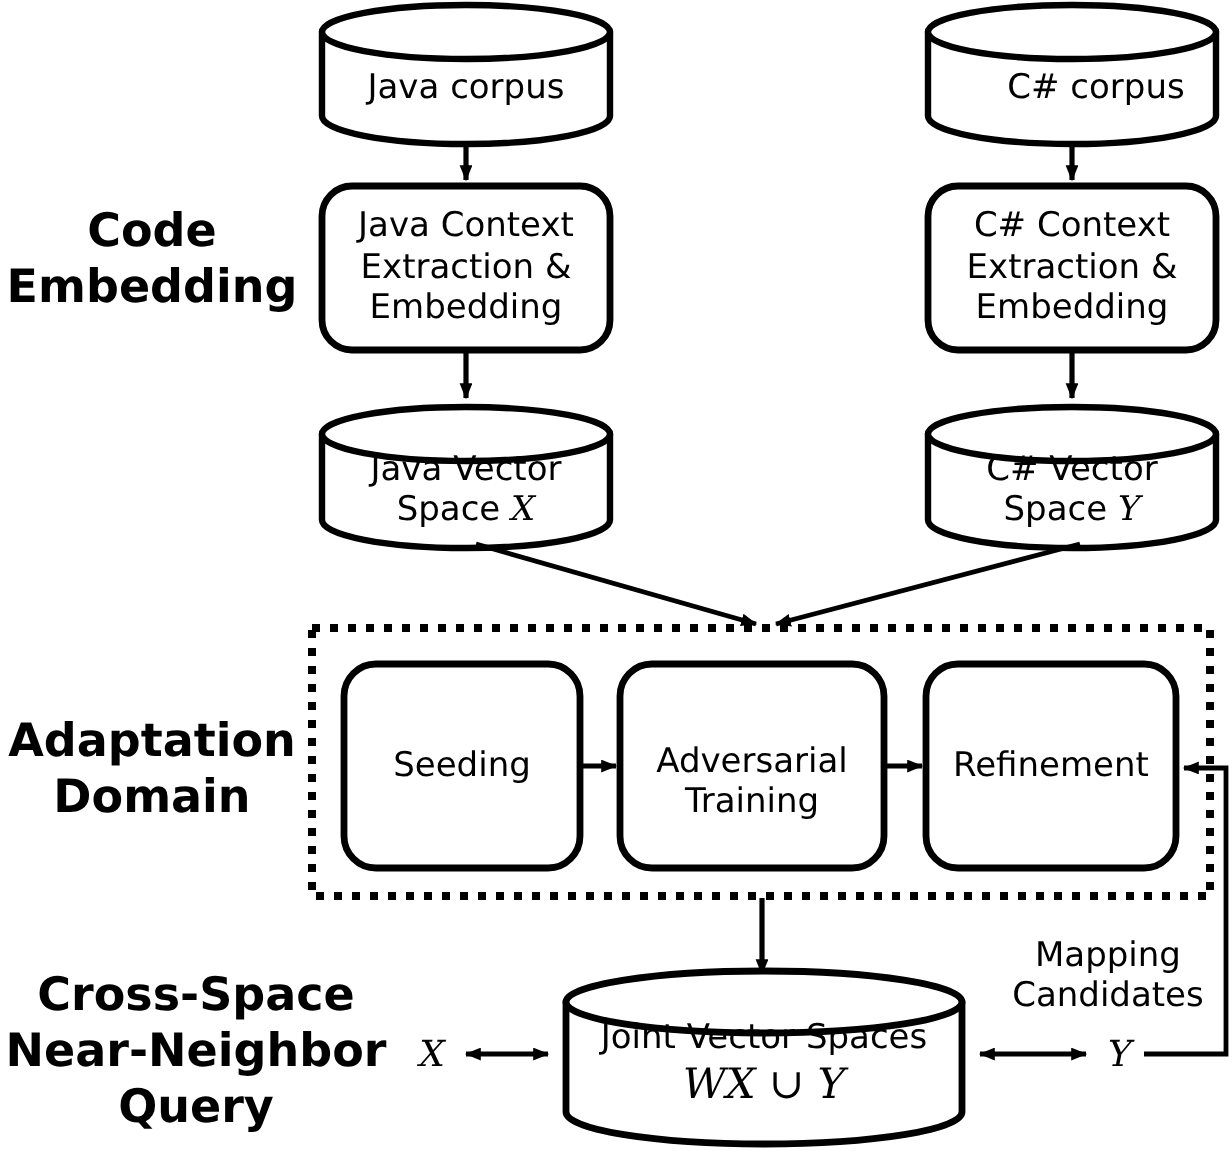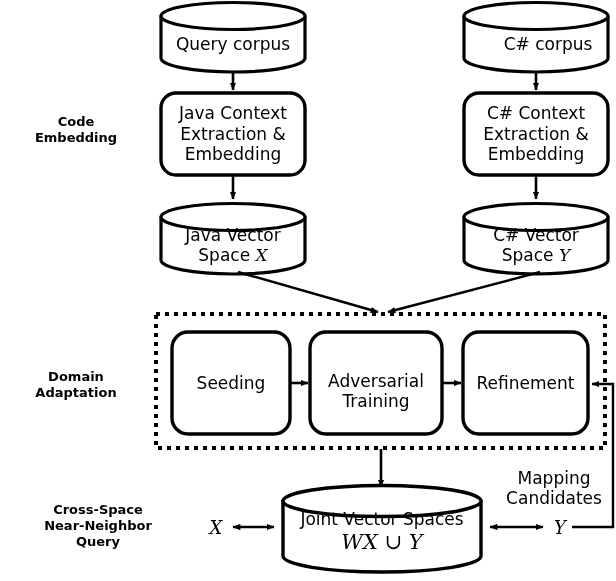--- a/index.html
+++ b/index.html
@@ -35,21 +35,21 @@
     font-family: "DejaVu Sans", "Liberation Sans", sans-serif;
   }
   .stage-label {
     position: absolute;
     display: flex;
     align-items: center;
     justify-content: center;
     text-align: center;
     font-weight: bold;
     color: #000000;
-    font-size: 13px;
+    font-size: 23px;
     line-height: 1.22;
     font-family: "DejaVu Sans", "Liberation Sans", sans-serif;
   }
   .math-label {
     position: absolute;
     display: flex;
     align-items: center;
     justify-content: center;
     text-align: center;
     font-style: italic;
@@ -136,32 +136,32 @@
     <line x1="233" y1="527" x2="274" y2="527" stroke="#000000" stroke-width="2.4" marker-end="url(#arrow)" marker-start="url(#arrowstart)"></line>
     <line x1="490" y1="527" x2="543" y2="527" stroke="#000000" stroke-width="2.4" marker-end="url(#arrow)" marker-start="url(#arrowstart)"></line>
   </svg>
 
   <div class="stage-label" style="left:0px; top:95px; width:152px; height:70px; flex-direction:column;">
     <span>Code</span>
     <span>Embedding</span>
   </div>
 
   <div class="stage-label" style="left:0px; top:350px; width:152px; height:70px; flex-direction:column;">
+    <span>Adaptation</span>
     <span>Domain</span>
-    <span>Adaptation</span>
   </div>
 
   <div class="stage-label" style="left:0px; top:478px; width:196px; height:96px; flex-direction:column;">
     <span>Cross-Space</span>
     <span>Near-Neighbor</span>
     <span>Query</span>
   </div>
 
   <div class="node-text" style="left:161px; top:22px; width:144px; height:44px;">
-    <span>Query corpus</span>
+    <span>Java corpus</span>
   </div>
 
   <div class="node-text cyl-label-2" style="left:161px; top:93px; width:144px; height:82px;">
     <span>Java Context</span>
     <span>Extraction &amp;</span>
     <span>Embedding</span>
   </div>
 
   <div class="node-text cyl-label-2" style="left:161px; top:222px; width:144px; height:46px;">
     <span>Java Vector</span>

